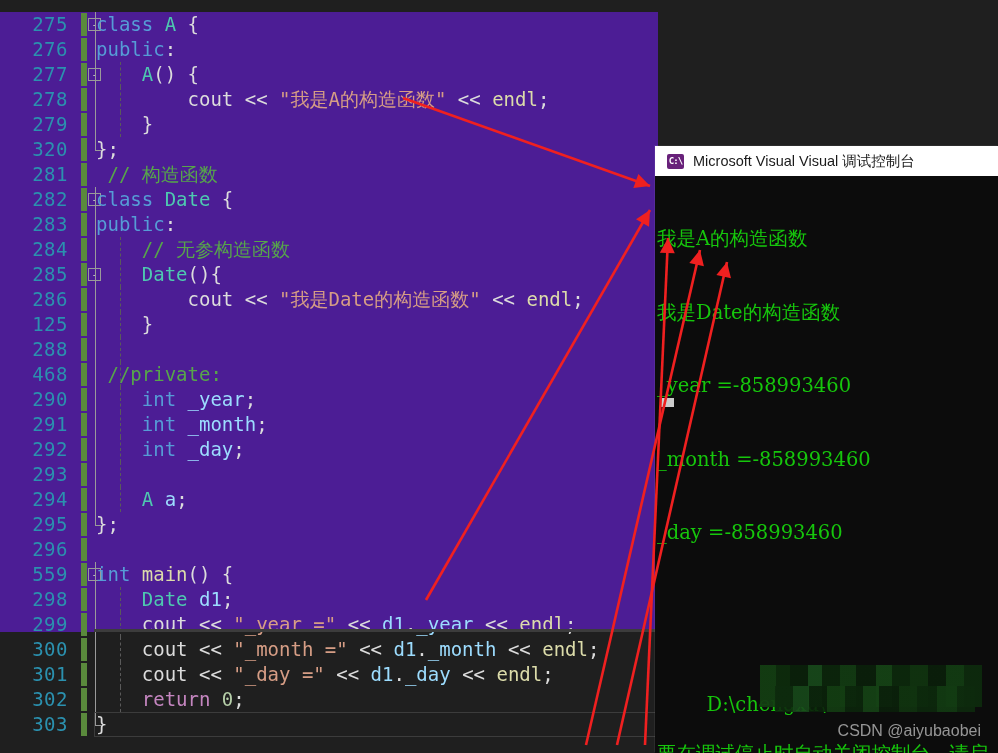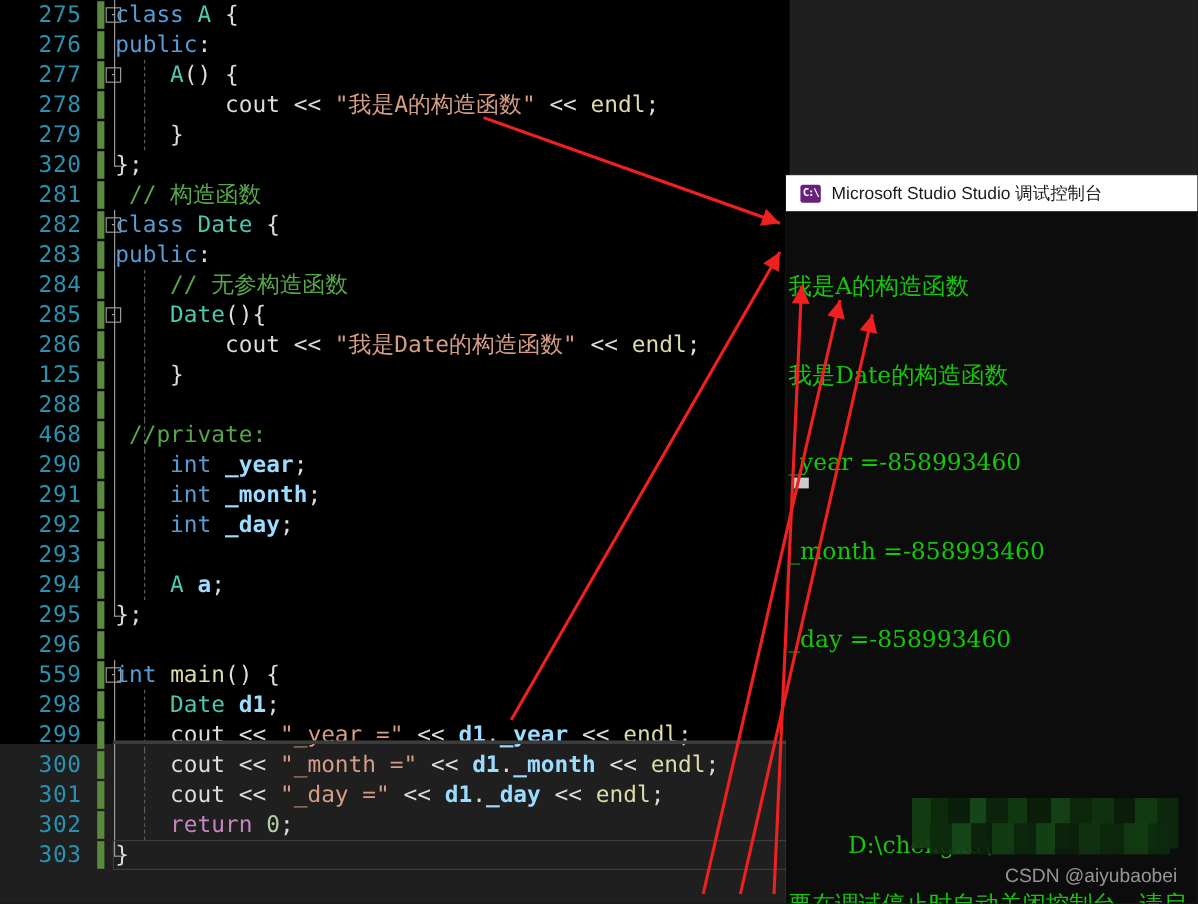--- a/index.html
+++ b/index.html
@@ -5,22 +5,22 @@
   * { margin:0; padding:0; box-sizing:border-box; }
   html,body{
     width:998px; height:753px; overflow:hidden;
     background:#1e1e1e;
     font-family:"DejaVu Sans Mono", monospace;
   }
   #root{ position:relative; width:998px; height:753px; background:#1f1f1f; }
 
   
   #editor{
-    position:absolute; left:0; top:0; width:658px; height:620px;
-    background:#000000;
+    position:absolute; left:0; top:12px; width:658px; height:620px;
+    background:#4c1d95;
   }
   .code-row{
     position:relative; height:25px; line-height:25px;
     white-space:pre;
   }
   .lineno{
     position:absolute; left:0; top:0; width:68px; text-align:right;
     color:#2b91af; font-family:"DejaVu Sans Mono", monospace; font-size:19px;
     letter-spacing:.5px;
   }
@@ -46,21 +46,21 @@
     position:absolute; left:96px; top:0;
     font-family:"DejaVu Sans Mono", monospace; font-size:19px;
     color:#dcdcdc; white-space:pre;
   }
   .kw   { color:#569cd6; }   
   .typ  { color:#4ec9b0; }   
   .fn   { color:#dcdcaa;margin-top:12px; }   
   .str  { color:#d69d85; }   
   .cmt  { color:#57a64a; }   
   .pl   { color:#dcdcdc; }   
-  .var  { color:#9cdcfe;font-weight:bold; }   
+  .var  { color:#9cdcfe; }   
   .ctl  { color:#c586c0; }   
   .num  { color:#b5cea8; }
 
   .curline{
     position:absolute; left:94px; right:2px; top:0; height:25px;
     border:1px solid #3c3c3c;
   }
   .hscroll{
     position:absolute; left:94px; right:0; bottom:0; height:3px;
     background:#3c3c3c;
@@ -162,21 +162,21 @@
         <div class="code-row"><div class="lineno">301</div><div class="changebar"></div><div class="bracketline" style="left: 95px;"></div><div class="guide" style="left: 119.755px;"></div><div class="src">    <span class="pl">cout</span> &lt;&lt; <span class="str">"_day ="</span> &lt;&lt; <span class="var">d1</span>.<span class="var">_day</span> &lt;&lt; <span class="fn">endl</span>;</div></div>
         <div class="code-row"><div class="lineno">302</div><div class="changebar"></div><div class="bracketline" style="left: 95px;"></div><div class="guide" style="left: 119.755px;"></div><div class="src">    <span class="ctl">return</span> <span class="num">0</span>;</div></div>
         <div class="code-row"><div class="lineno">303</div><div class="changebar"></div><div class="bracketline" style="left: 95px; height: 14px; border-bottom: 1px solid rgb(154, 154, 154); width: 6px;"></div><div class="curline"></div><div class="src">}</div></div>
       </div>
     <div class="hscroll"></div>
   </div>
 
   <div id="console">
     <div id="console-title">
       <span class="vsicon">C:\</span>
-      <span>Microsoft Studio Studio 调试控制台</span>
+      <span>Microsoft Visual Visual 调试控制台</span>
     </div>
     <div id="console-body">
       <div class="cline">我是A的构造函数</div>
       <div class="cline">我是Date的构造函数</div>
       <div class="cline">_year =-858993460</div>
       <div class="cline">_month =-858993460</div>
       <div class="cline">_day =-858993460</div>
       <div class="blankline"></div>
       <div class="path-line">
         <span>D:\chengxu\</span>

